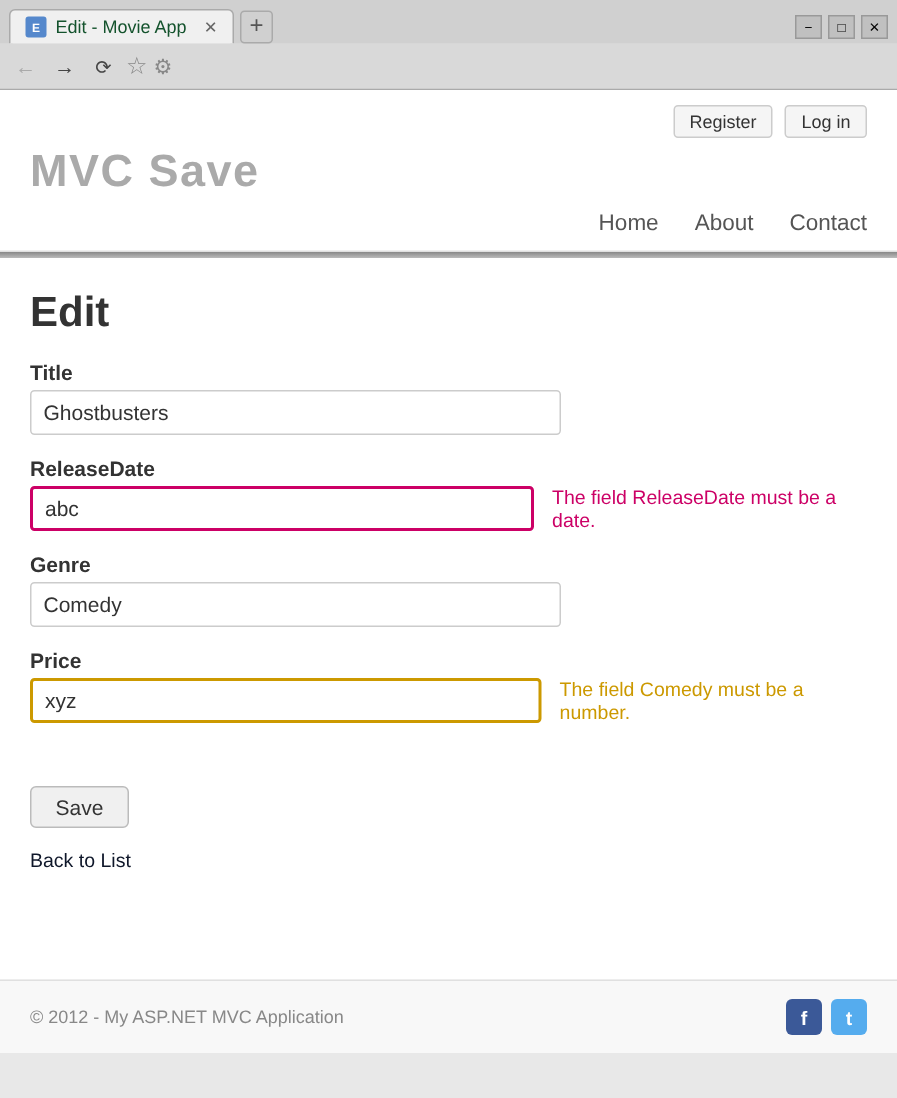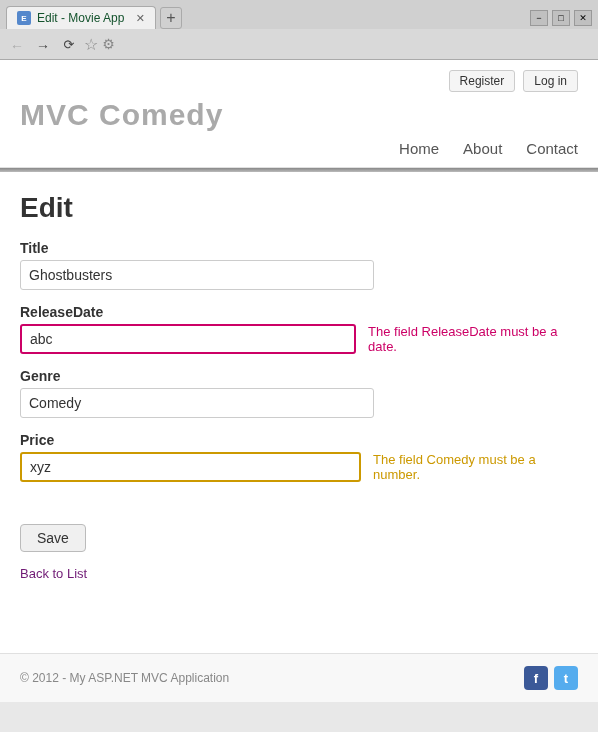--- a/index.html
+++ b/index.html
@@ -271,21 +271,21 @@
       border-radius: 4px;
       padding: 5px 16px;
       font-size: 14px;
       color: #333;
       cursor: pointer;
     }
 
     .back-link {
       display: block;
       margin-top: 14px;
-      color: #701a75;
+      color: #0f172a;
       font-size: 13px;
       text-decoration: none;
     }
 
     
     .site-footer {
       background: #f8f8f8;
       border-top: 1px solid #e0e0e0;
       padding: 12px 20px;
       display: flex;
@@ -344,21 +344,21 @@
     <span class="wrench-btn">⚙</span>
   </div>
 </div>
 
 <div class="page-wrapper">
   <div class="site-header">
     <div class="header-top">
       <button class="header-btn">Register</button>
       <button class="header-btn">Log in</button>
     </div>
-    <div class="site-title">MVC Comedy</div>
+    <div class="site-title">MVC Save</div>
     <nav class="site-nav">
       <a class="nav-link">Home</a>
       <a class="nav-link">About</a>
       <a class="nav-link">Contact</a>
     </nav>
   </div>
   <div class="header-divider"></div>
 
   <div class="main-content">
     <h1 class="page-heading">Edit</h1>

